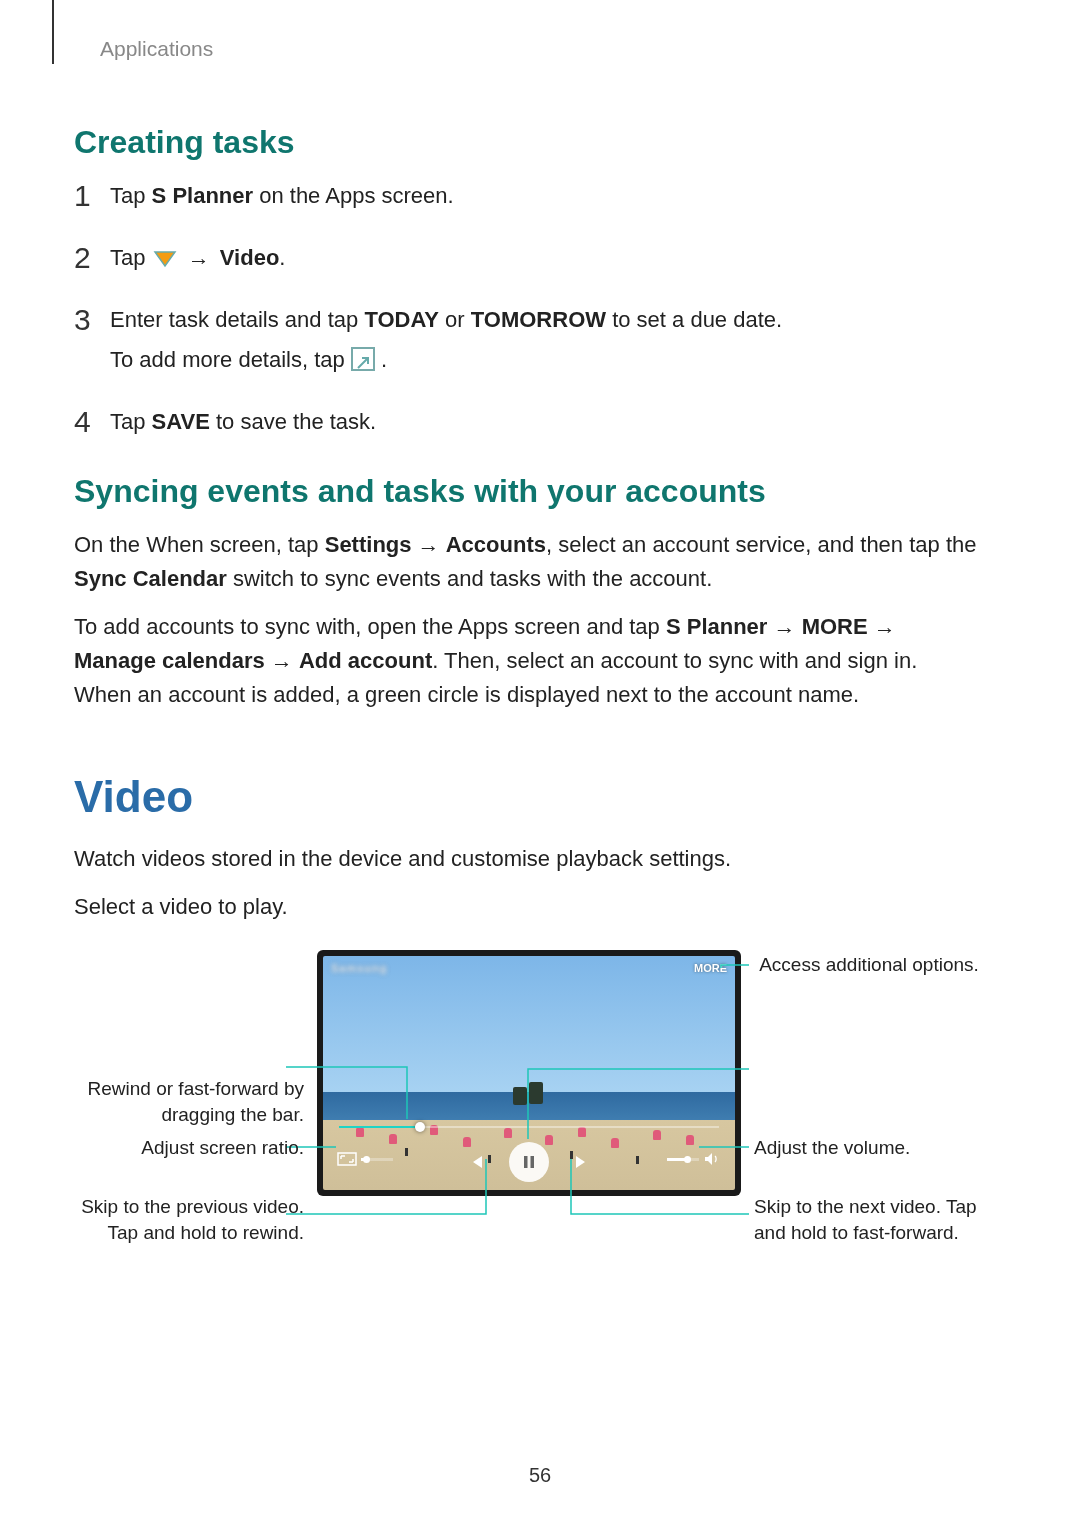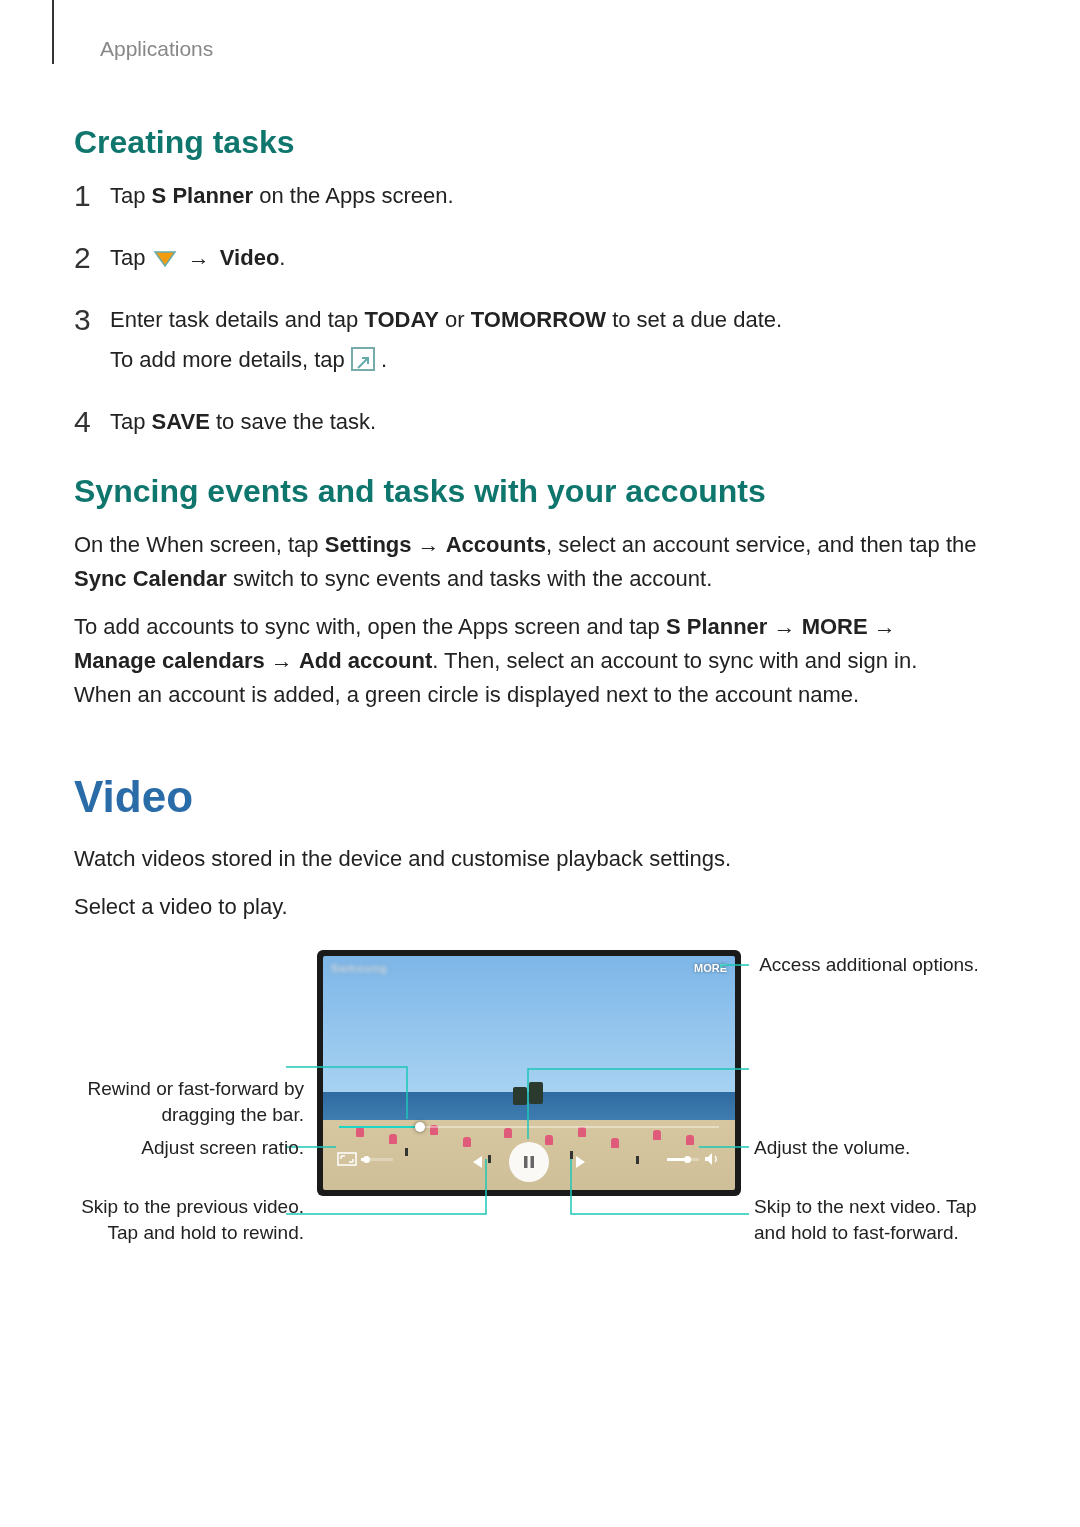--- a/index.html
+++ b/index.html
@@ -235,13 +235,14 @@
       <div class="callout left" style="left:0; top:86px;margin-top:46px;">Rewind or fast-forward by dragging the bar.</div>
       <div class="callout left" style="left:0; top:191px;">Adjust screen ratio.</div>
       <div class="callout left" style="left:0; top:250px;">Skip to the previous video. Tap and hold to rewind.</div>
 
       <div class="callout right" style="top:8px;text-align:center;">Access additional options.</div>
       <div class="callout right" style="top:191px;">Adjust the volume.</div>
       <div class="callout right" style="top:250px;">Skip to the next video. Tap and hold to fast-forward.</div>
     </div>
   </div>
 
+  <div class="page-num">56</div>
 </div>
 
 </body></html>

